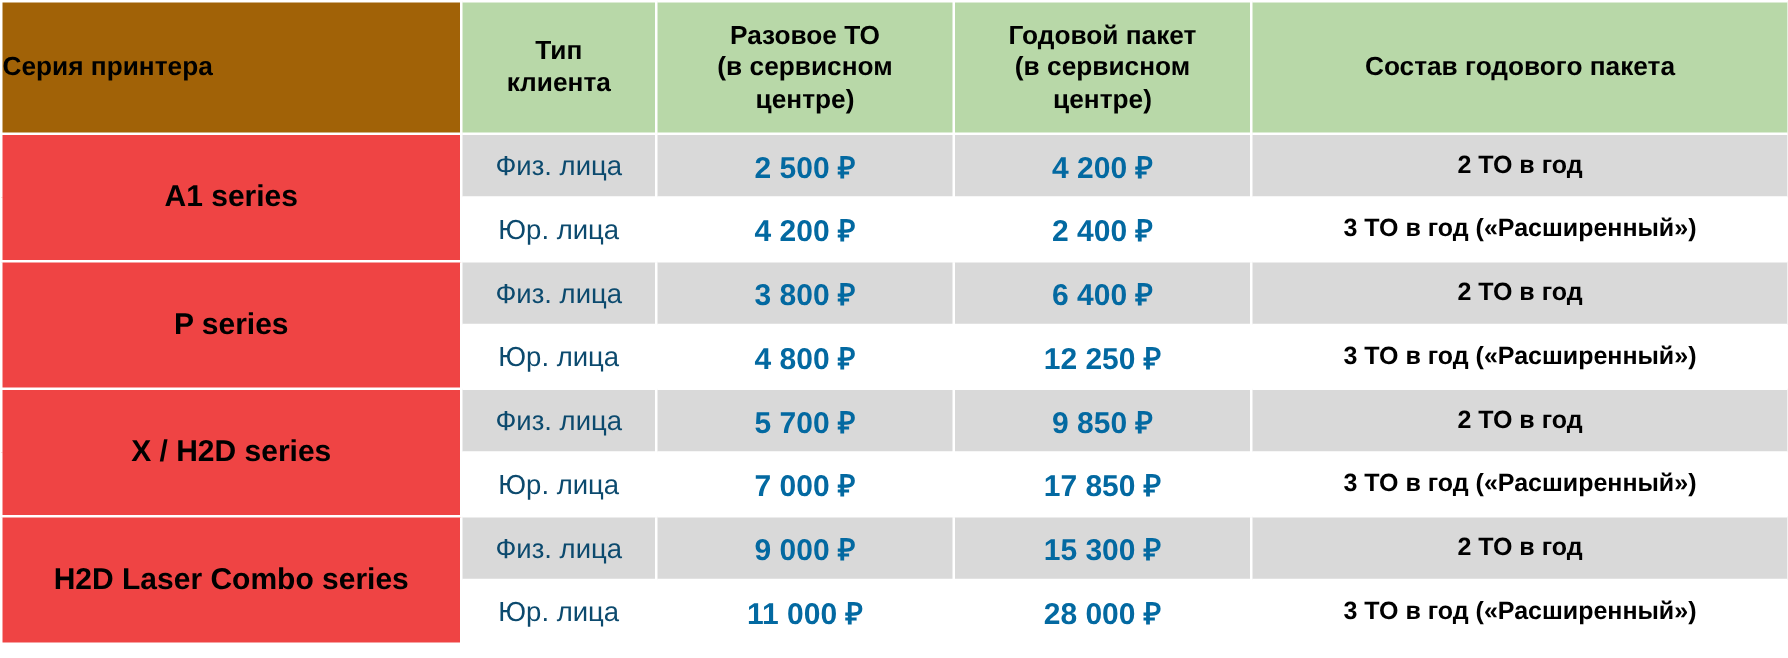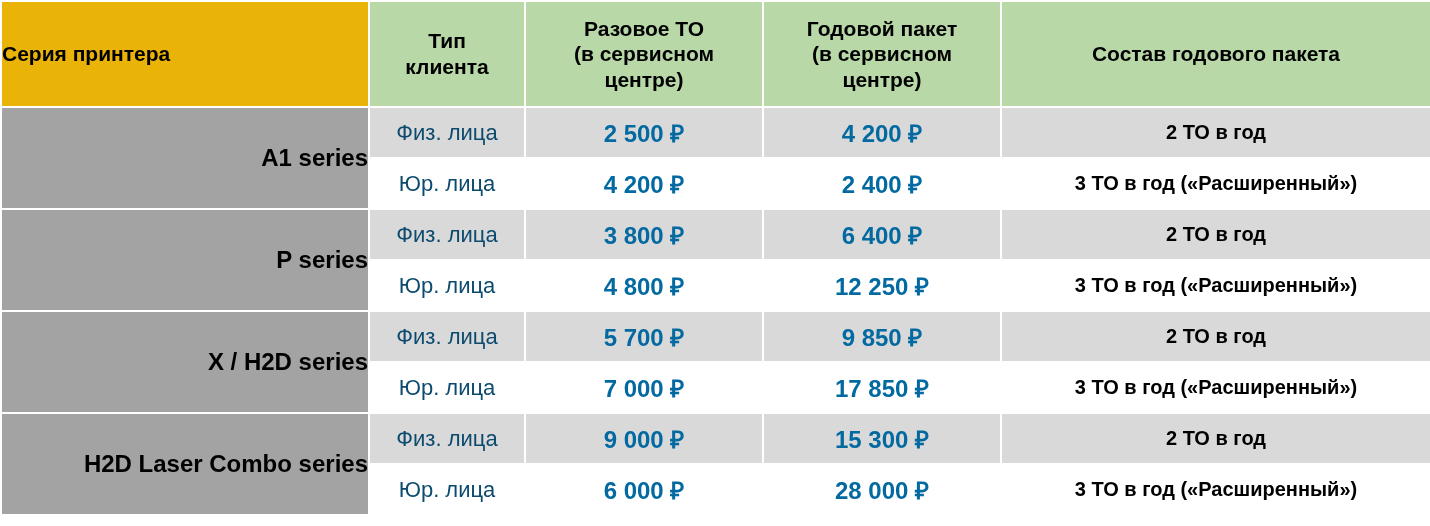--- a/index.html
+++ b/index.html
@@ -35,36 +35,36 @@
   tr.head-row { height: 106px; }
   th.head-cell {
     font-size: 21px;
     font-weight: bold;
     color: #000000;
     text-align: center;
     line-height: 1.22;
     padding: 4px 8px;
   }
   th.head-series {
-    background: #eab308;
+    background: #a16207;
     text-align: left;
     padding-left: 16px;
     font-size: 21px;
   }
   th.head-green {
     background: #b8d8a8;
   }
 
   
   td.series-cell {
-    background: #a3a3a3;
+    background: #ef4444;
     font-size: 24px;
     font-weight: bold;
     color: #000000;
-    text-align: right;
+    text-align: center;
     padding-left: 16px;
   }
   td.type-cell {
     font-size: 22px;
     color: #0c4a6e;
     text-align: center;
     font-weight: normal;
   }
   td.value-cell {
     font-size: 24px;
@@ -167,18 +167,18 @@
 
     <tr class="data-row row-alt">
       <td class="series-cell" rowspan="2">H2D Laser Combo series</td>
       <td class="type-cell">Физ. лица</td>
       <td class="value-cell">9 000 ₽</td>
       <td class="value-cell">15 300 ₽</td>
       <td class="pack-cell">2 ТО в год</td>
     </tr>
     <tr class="data-row row-plain">
       <td class="type-cell">Юр. лица</td>
-      <td class="value-cell">6 000 ₽</td>
+      <td class="value-cell">11 000 ₽</td>
       <td class="value-cell">28 000 ₽</td>
       <td class="pack-cell">3 ТО в год («Расширенный»)</td>
     </tr>
   </tbody>
 </table>
 
 </body></html>

